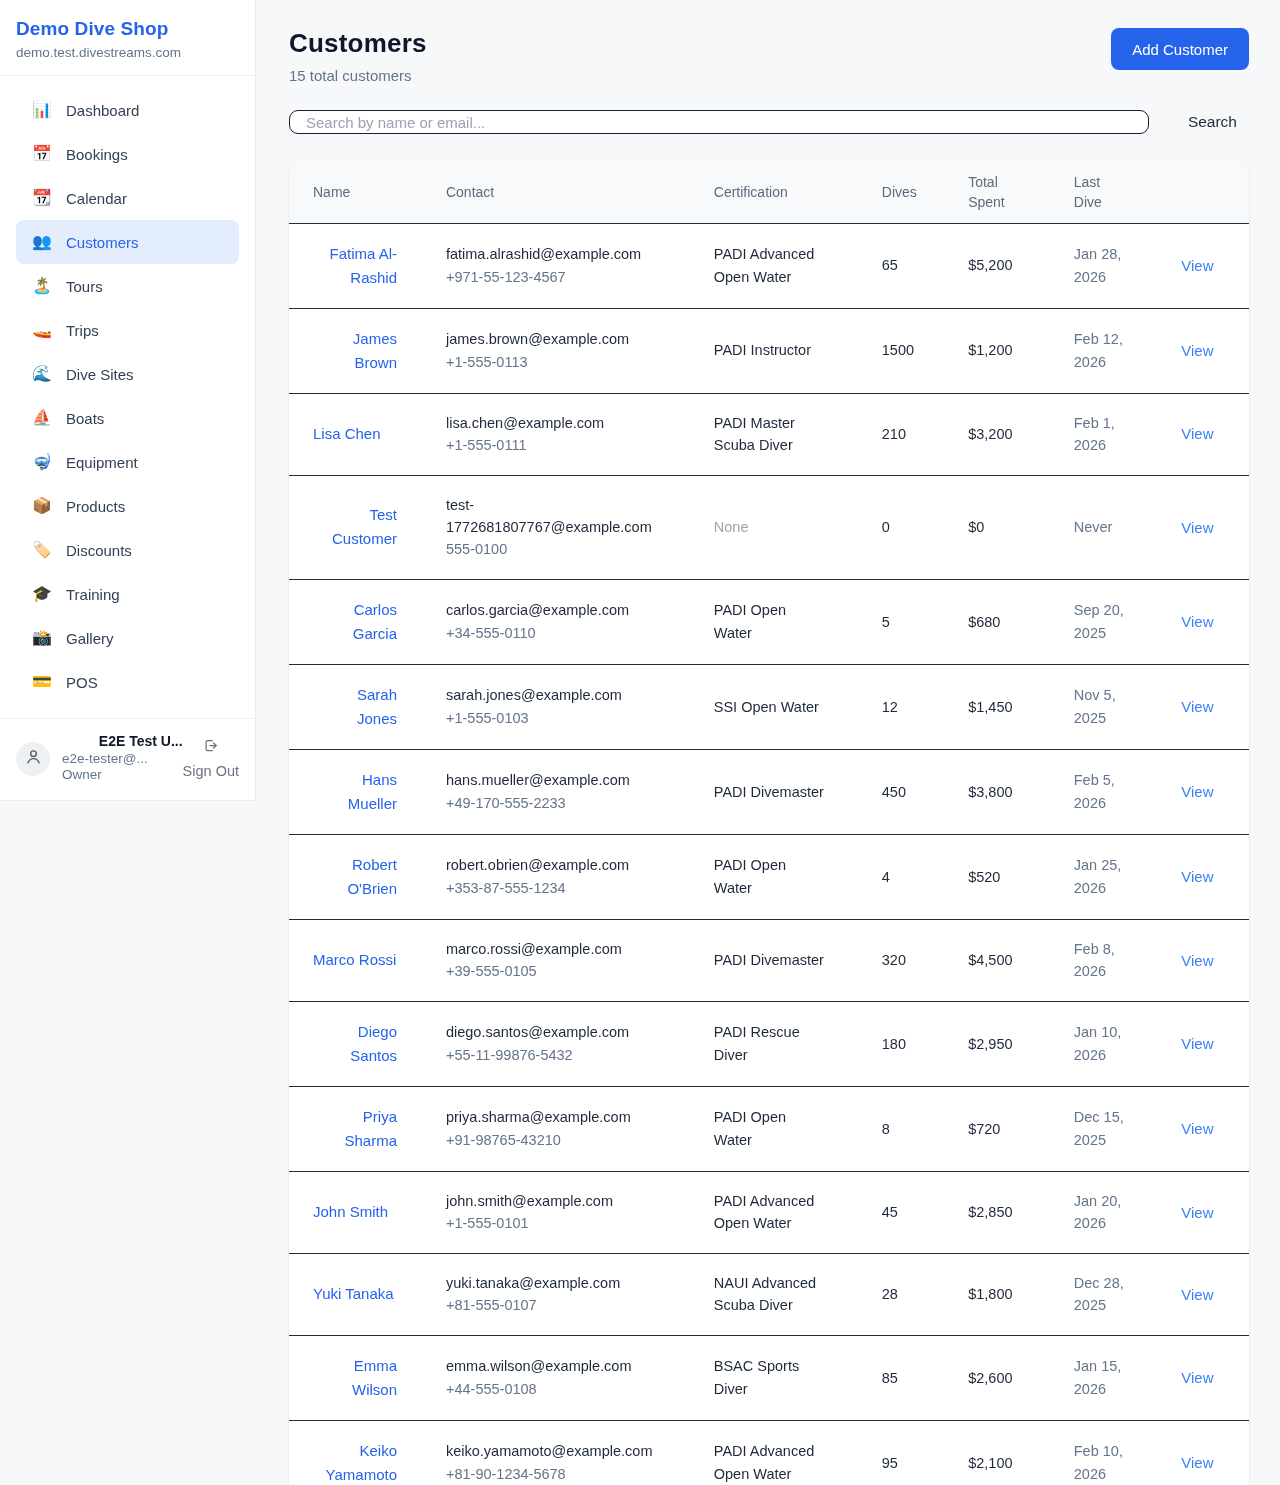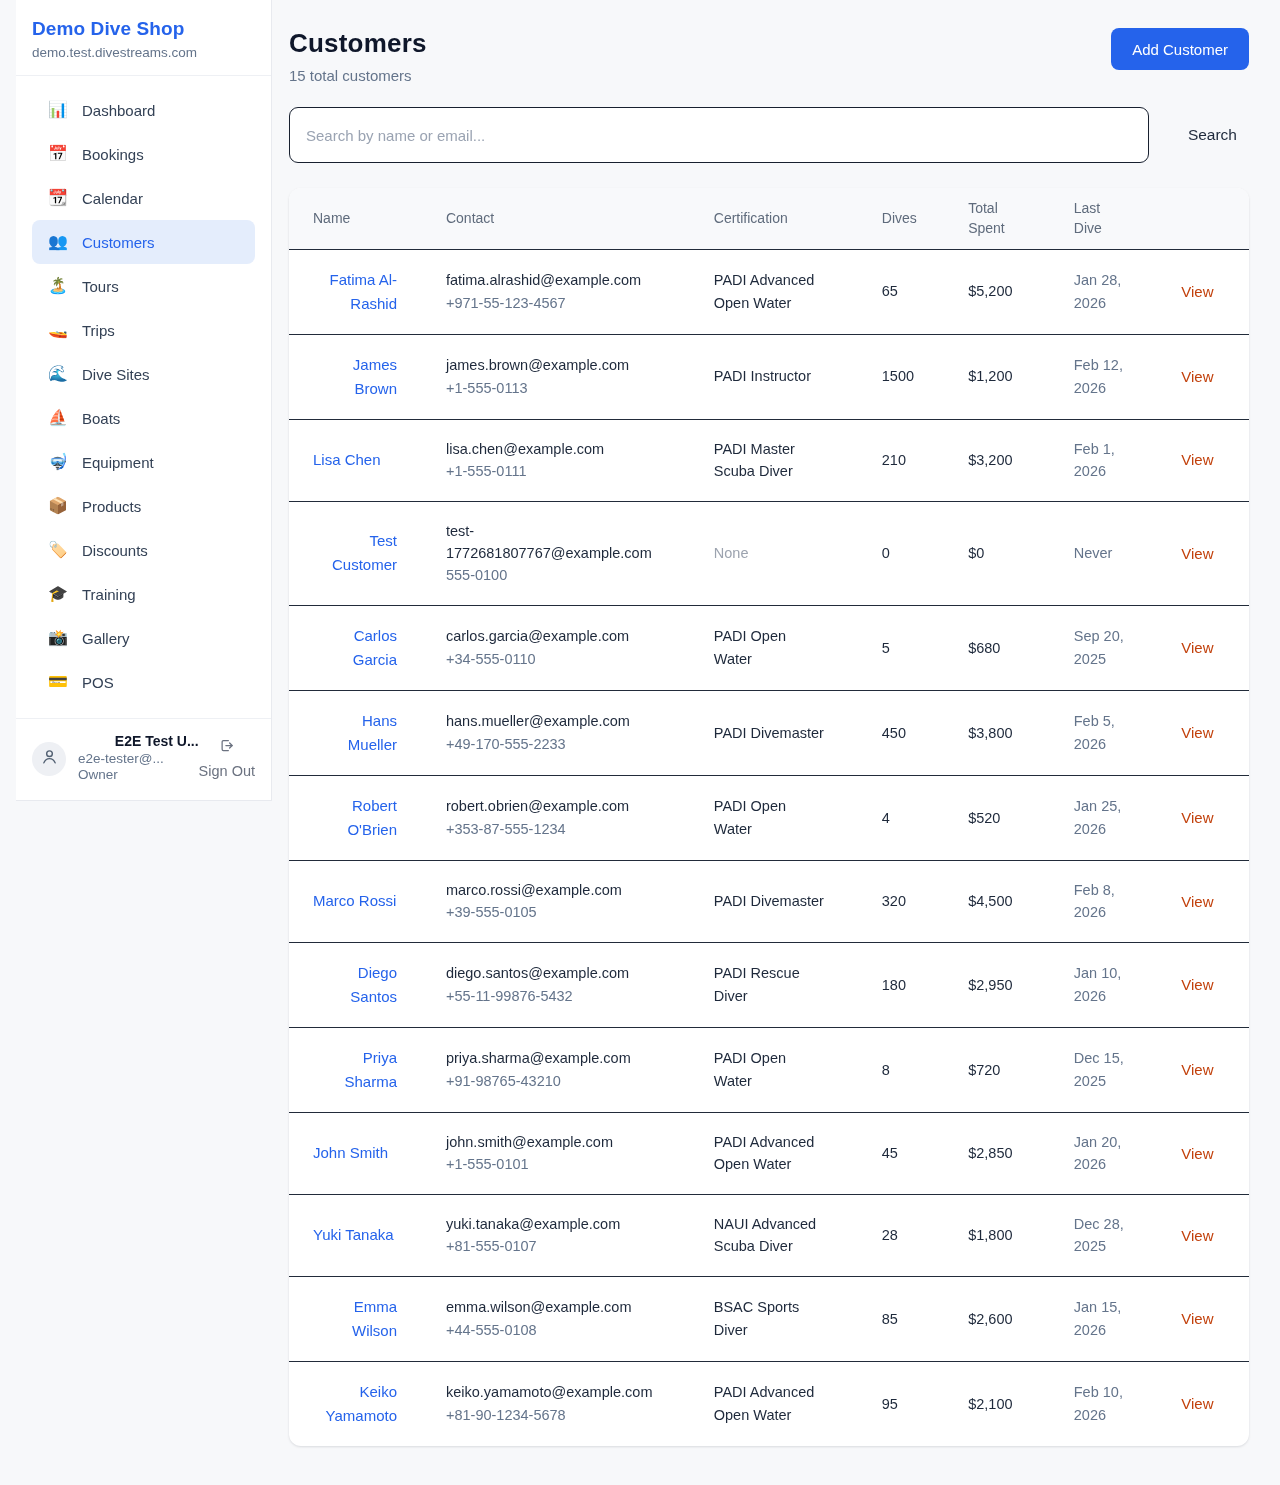--- a/index.html
+++ b/index.html
@@ -1,19 +1,19 @@
 <!DOCTYPE html>
 <html><head>
 <meta charset="utf-8">
 <style>
   * { margin:0; padding:0; box-sizing:border-box; }
   html,body { width:1280px; min-height:1485px; background:#f7f8fa; font-family:"Liberation Sans","DejaVu Sans",sans-serif; color:#1e293b; }
 
   
-  .sidebar{ position:absolute; top:0; left:16px; width:256px; background:#ffffff;
+  .sidebar{ position:absolute; top:0; left:0; width:256px; background:#ffffff;
             border-right:1px solid #e8eaef; border-bottom:1px solid #e8eaef; }
   .logo-block{ padding:18px 16px 15px 16px; border-bottom:1px solid #eef0f4; cursor:pointer; }
   .brand{ color:#2563eb; font-size:19px; font-weight:700; letter-spacing:.1px; }
   .domain{ color:#64748b; font-size:13.5px; margin-top:5px; }
   .nav{ padding:12px 16px 14px 16px; }
   .nav-item{ display:flex; align-items:center; height:44px; padding:0 16px; border-radius:8px;
              color:#334155; font-size:15px; cursor:pointer; }
   .nav-item .nav-icon{ width:22px; margin-right:12px; font-size:16px; line-height:1;
                        font-family:"DejaVu Sans",sans-serif; }
   .nav-item.active{ background:#e4edfc; color:#2563eb; }
@@ -34,21 +34,21 @@
   
   .main{ margin-left:256px; padding:28px 31px 23px 33px; }
   .page-header{ display:flex; justify-content:space-between; align-items:flex-start; }
   .page-title{ font-size:26px; font-weight:700; color:#0f172a; letter-spacing:.2px; }
   .page-subtitle{ font-size:15px; color:#64748b; margin-top:8px; }
   .add-btn{ background:#2563eb; color:#ffffff; border:none; border-radius:8px;
             padding:0 21px; height:42px; font-size:15px; font-weight:500;
             font-family:inherit; cursor:pointer; }
 
   .search-row{ display:flex; align-items:center; margin-top:23px; }
-  .search-input{ flex:1; height:56px; border:1px solid #18202f; border-radius:9px;
+  .search-input{ flex:1; height:24px; border:1px solid #18202f; border-radius:9px;
                  background:#ffffff; padding:0 16px; font-size:15px; color:#0369a1;
                  font-family:inherit; outline:none; }
   .search-input::placeholder{ color:#9aa3b2; }
   .search-btn{ background:none; border:none; color:#1e293b; font-size:15.5px;
                font-family:inherit; margin-left:27px; padding:6px 12px; cursor:pointer; }
 
   
   .card{ margin-top:25px; background:#ffffff; border-radius:12px; overflow:hidden;
          box-shadow:0 1px 2px rgba(16,24,40,.05), 0 1px 3px rgba(16,24,40,.08); }
   table{ width:100%; border-collapse:collapse; }
@@ -66,21 +66,21 @@
   td.cell-name{ padding-left:24px; }
   td.cell-name a{ color:#2563eb; font-weight:500; font-size:15px; text-decoration:none;
                   display:inline-block; max-width:84px; line-height:1.6;text-align:right; }
   .email{ color:#1e293b; }
   .phone{ color:#64748b; }
   td.cell-contact{ padding-right:48px; overflow-wrap:break-word; }
   td.cell-cert span{ display:inline-block; max-width:112px; }
   td.cell-cert span.muted{ color:#9ca3af; }
   td.cell-last{ color:#64748b; }
   td.cell-last span{ display:inline-block; max-width:64px; }
-  td.cell-view a{ color:#c2410c; font-size:15px; text-decoration:none; }
+  td.cell-view a{ color:#3b82f6; font-size:15px; text-decoration:none; }
 </style>
 </head>
 <body>
 
 <aside class="sidebar">
   <div class="logo-block">
     <div class="brand">Demo Dive Shop</div>
     <div class="domain">demo.test.divestreams.com</div>
   </div>
 
@@ -319,20 +319,40 @@
     <td class="cell-dives">5</td>
     <td class="cell-spent">$680</td>
     <td class="cell-last">
       <span>Sep 20, 2025</span>
     </td>
     <td class="cell-view">
       <a href="#">View</a>
     </td>
   </tr>
 
+  <tr>
+    <td class="cell-name">
+      <a href="#">Sarah Jones</a>
+    </td>
+    <td class="cell-contact">
+      <div class="email">sarah.jones@example.com</div>
+      <div class="phone">+1-555-0103</div>
+    </td>
+    <td class="cell-cert">
+      <span>SSI Open Water</span>
+    </td>
+    <td class="cell-dives">12</td>
+    <td class="cell-spent">$1,450</td>
+    <td class="cell-last">
+      <span>Nov 5, 2025</span>
+    </td>
+    <td class="cell-view">
+      <a href="#">View</a>
+    </td>
+  </tr>
 
   <tr>
     <td class="cell-name">
       <a href="#">Hans Mueller</a>
     </td>
     <td class="cell-contact">
       <div class="email">hans.mueller@example.com</div>
       <div class="phone">+49-170-555-2233</div>
     </td>
     <td class="cell-cert">

